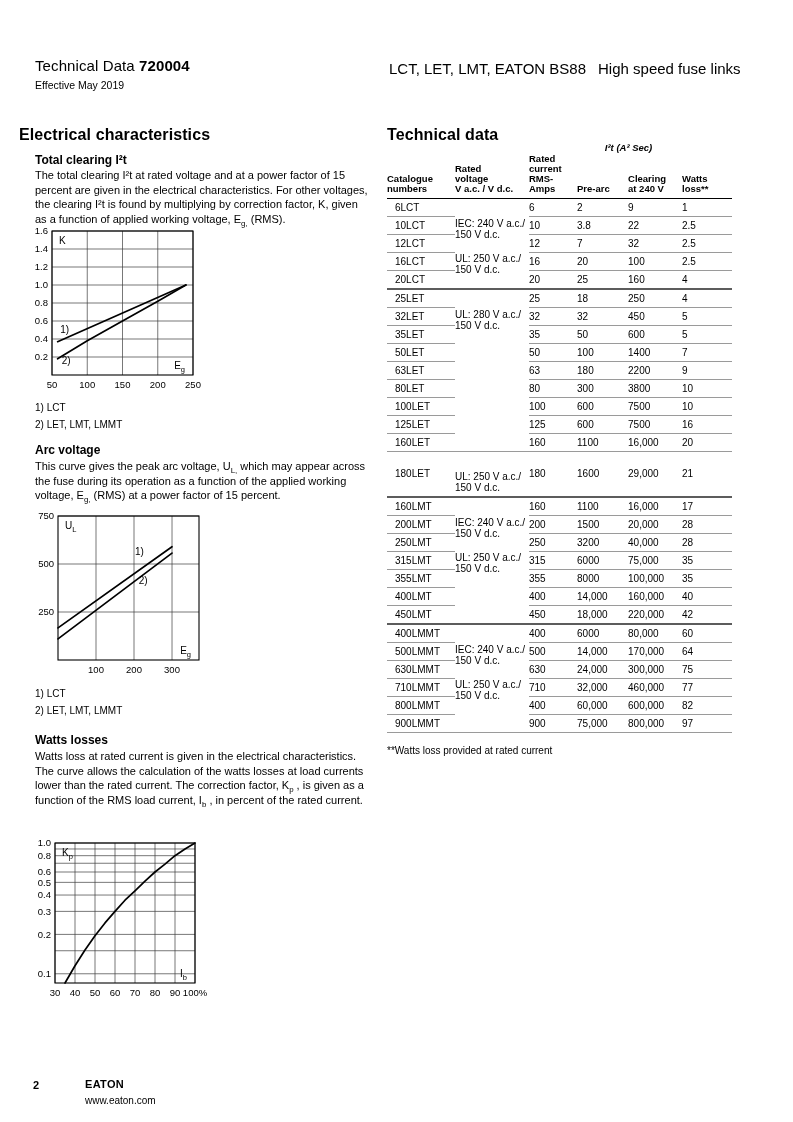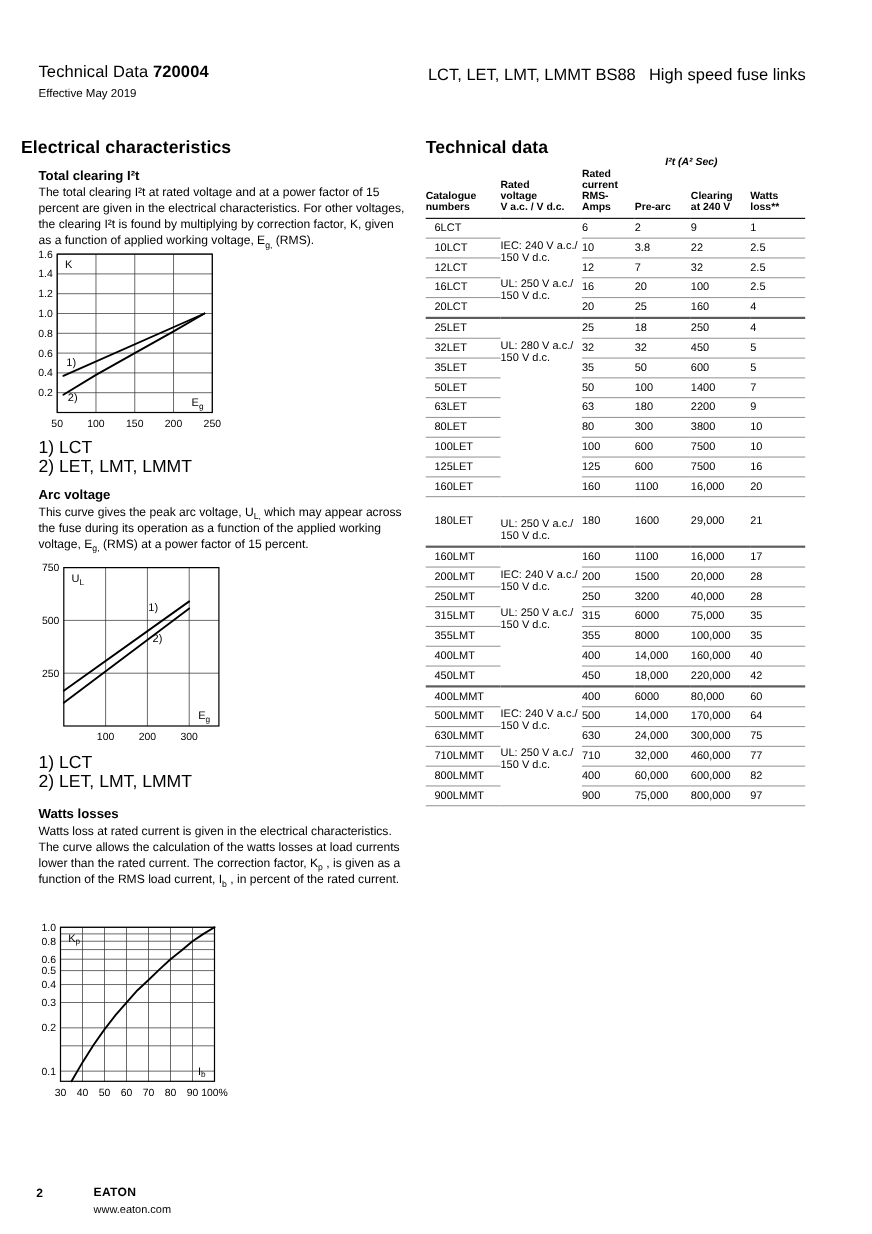--- a/index.html
+++ b/index.html
@@ -20,21 +20,21 @@
   .doc-line1{font-size:15px;letter-spacing:.1px;}
   .doc-line1 b{font-weight:700;}
   .doc-eff{font-size:10.5px;font-weight:400;margin-top:5px;}
   .hdr-right{font-size:15px;display:flex;gap:12px;white-space:nowrap;}
 
   
   .h1{font-size:16px;font-weight:700;letter-spacing:.1px;}
   .h2{font-size:12px;font-weight:700;}
   .para{font-size:11px;line-height:14.6px;width:336px;}
   .para sub{font-size:.72em;line-height:0;}
-  .fnotes{font-size:16px;line-height:17px;}
+  .fnotes{font-size:10px;line-height:17px;}
 
   
   svg.chart{display:block;}
   svg.chart text{font-family:"Liberation Sans",sans-serif;fill:#000;}
   svg.chart .grid{stroke:var(--grid);stroke-width:.7;}
   svg.chart .box{fill:none;stroke:#000;stroke-width:1.1;}
   svg.chart .curve{fill:none;stroke:#000;stroke-width:1.7;stroke-linejoin:round;stroke-linecap:round;}
   svg.chart .tick{font-size:9.5px;}
   svg.chart .ann{font-size:10px;}
   svg.chart .corner{font-size:10px;}
@@ -62,21 +62,21 @@
   .brand .url{font-size:10px;}
 </style>
 </head>
 <body>
 
 <div class="abs" style="left:35px;top:57px;">
   <div class="doc-line1"><span>Technical Data</span> <b>720004</b></div>
   <div class="doc-eff">Effective May 2019</div>
 </div>
 <div class="abs hdr-right" style="left:389px;top:60px;">
-  <span>LCT, LET, LMT, LMMT BS88</span>
+  <span>LCT, LET, LMT, EATON BS88</span>
   <span>High speed fuse links</span>
 </div>
 
 <div class="abs h1" style="left:19px;top:126px;">Electrical characteristics</div>
 
 <div class="abs h2" style="left:35px;top:153px;">Total clearing I²t</div>
 <div class="abs para" style="left:35px;top:168px;">The total clearing I²t at rated voltage and at a power factor of 15 percent are given in the electrical characteristics. For other voltages, the clearing I²t is found by multiplying by correction factor, K, given as a function of applied working voltage, E<sub>g,</sub> (RMS).</div>
 
 <svg class="abs chart" style="left:30px;top:225px;" width="215" height="175" viewBox="0 0 215 175">
     <g>
@@ -451,19 +451,20 @@
         </tr>
         <tr>
           <td class="col-cat">900LMMT</td>
           <td class="col-num">900</td>
           <td class="col-num">75,000</td>
           <td class="col-num">800,000</td>
           <td class="col-num">97</td>
         </tr>
       </tbody>
   </table>
+  <div class="tbl-footnote" style="margin-top:12px;">**Watts loss provided at rated current</div>
 </div>
 
 <div class="abs pageno" style="left:33px;top:1079px;">2</div>
 <div class="abs brand" style="left:85px;top:1078px;flex-direction:column;">
   <span class="logo">EATON</span>
   <span class="url">www.eaton.com</span>
 </div>
 
 </body></html>

